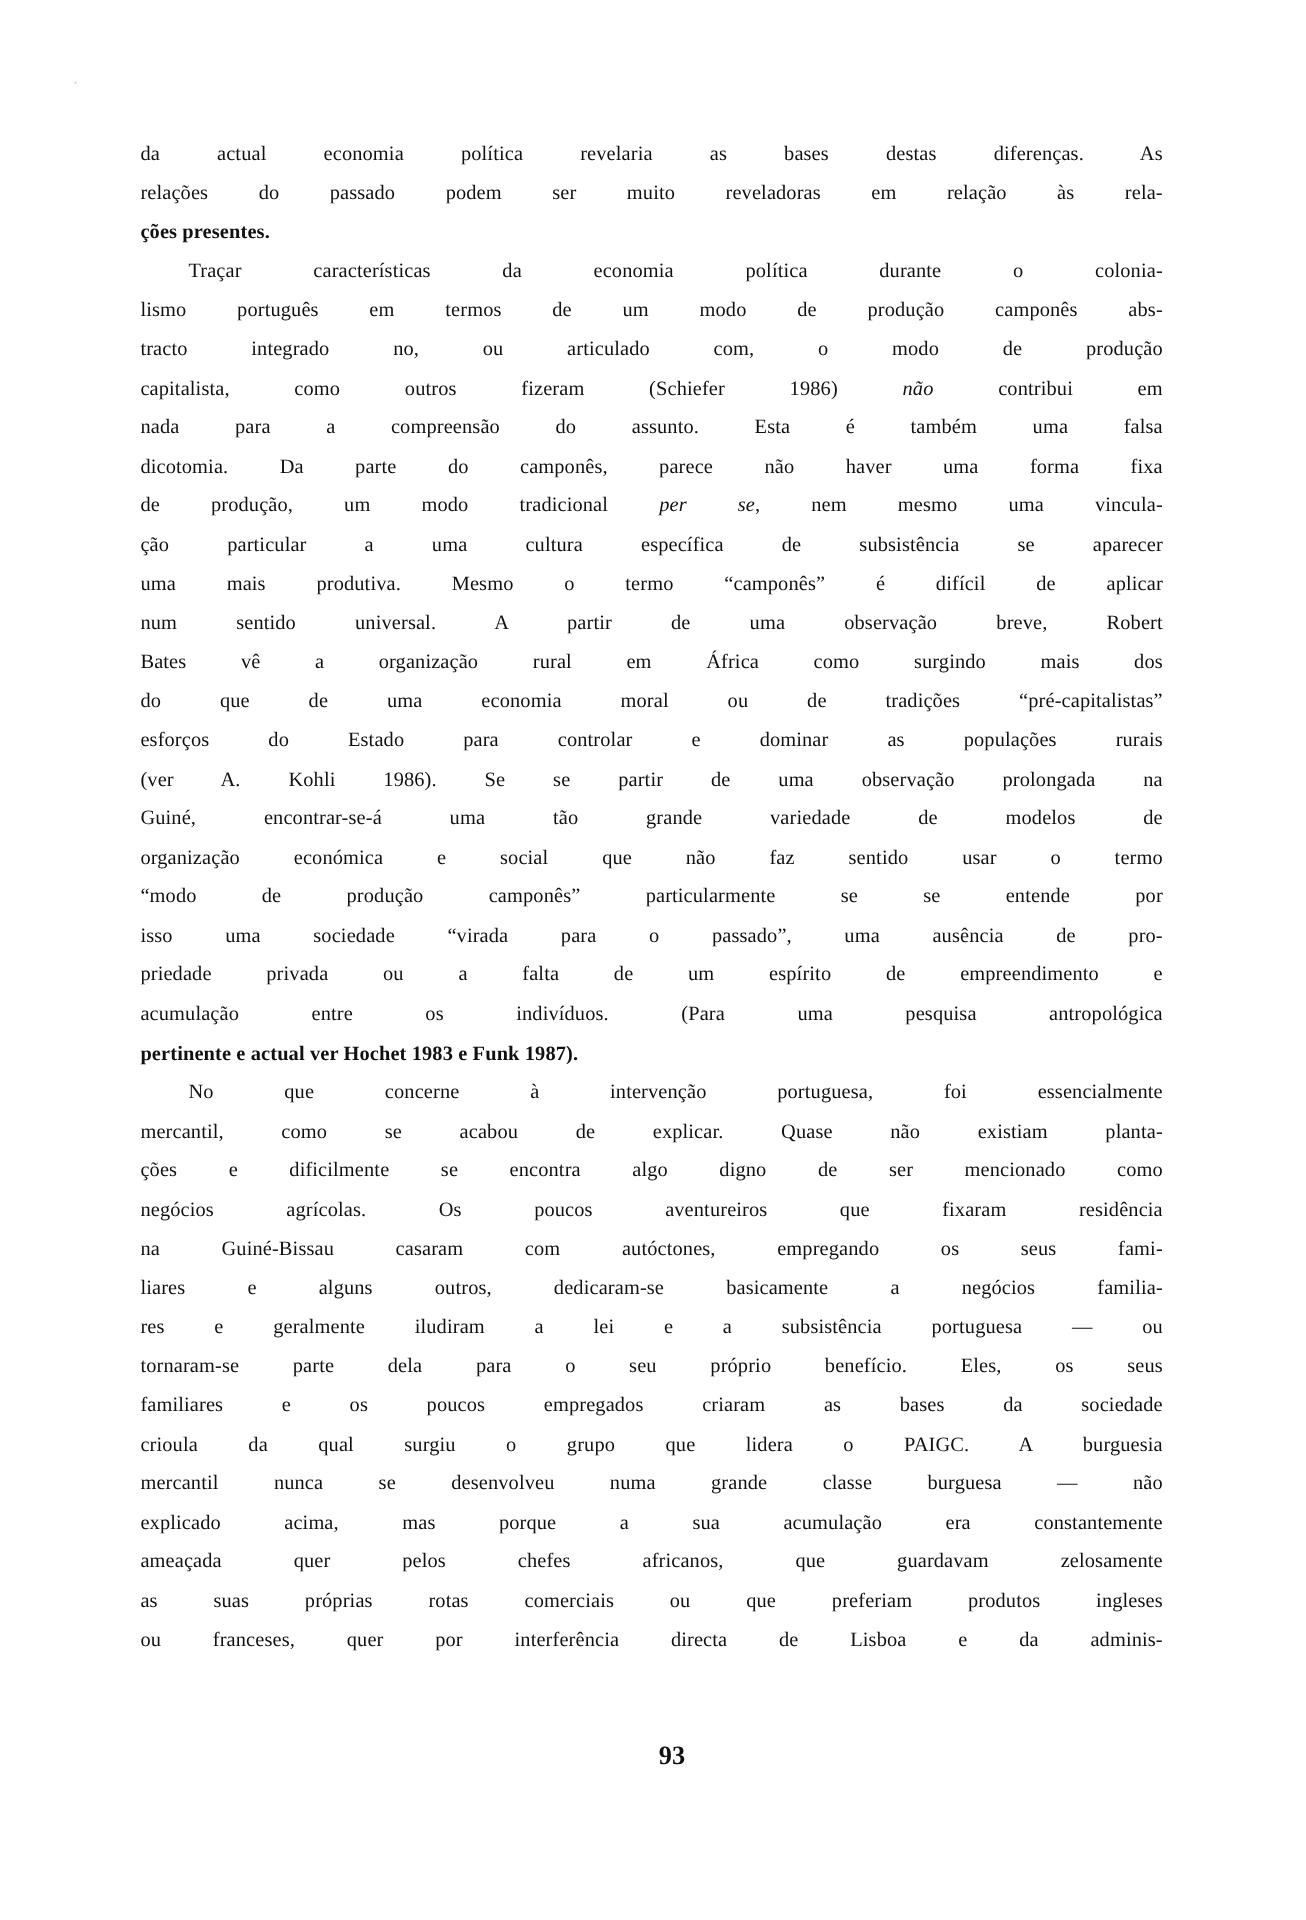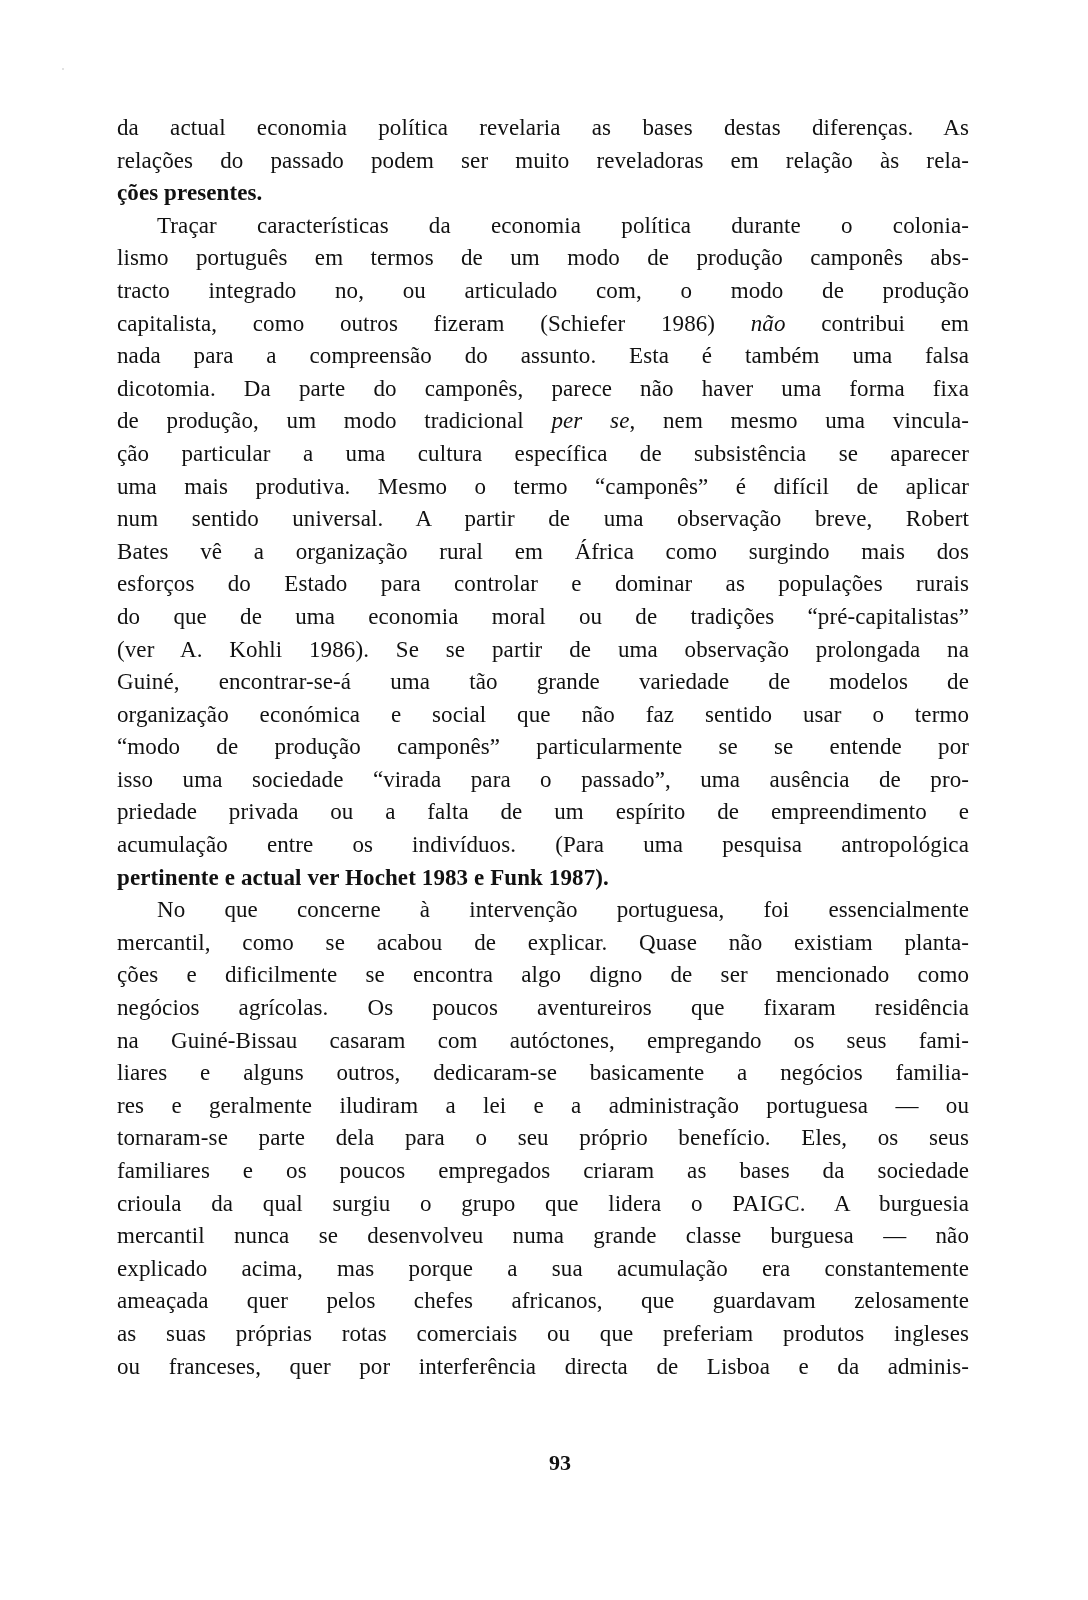--- a/index.html
+++ b/index.html
@@ -25,21 +25,21 @@
     .text-block {
       position: absolute;
       left: 117px;
       top: 112px;
       width: 852px;
     }
     .line {
       display: block;
       height: 32.6px;
       line-height: 32.6px;
-      font-size: 23px;
+      font-size: 17px;
       text-align: justify;
       text-align-last: justify;
       white-space: nowrap;
       letter-spacing: 0.1px;
     }
     .line.last {
       text-align-last: left;
       font-weight: bold;
     }
     .line.indent {
@@ -118,24 +118,24 @@
         <div class="line">
           <span class="justify-wrap">uma mais produtiva. Mesmo o termo “camponês” é difícil de aplicar</span>
         </div>
         <div class="line">
           <span class="justify-wrap">num sentido universal. A partir de uma observação breve, Robert</span>
         </div>
         <div class="line">
           <span class="justify-wrap">Bates vê a organização rural em África como surgindo mais dos</span>
         </div>
         <div class="line">
+          <span class="justify-wrap">do que de uma economia moral ou de tradições “pré-capitalistas”</span>
+        </div>
+        <div class="line">
           <span class="justify-wrap">esforços do Estado para controlar e dominar as populações rurais</span>
-        </div>
-        <div class="line">
-          <span class="justify-wrap">do que de uma economia moral ou de tradições “pré-capitalistas”</span>
         </div>
         <div class="line">
           <span class="justify-wrap">(ver A. Kohli 1986). Se se partir de uma observação prolongada na</span>
         </div>
         <div class="line">
           <span class="justify-wrap">Guiné, encontrar-se-á uma tão grande variedade de modelos de</span>
         </div>
         <div class="line">
           <span class="justify-wrap">organização económica e social que não faz sentido usar o termo</span>
         </div>
@@ -168,21 +168,21 @@
         <div class="line">
           <span class="justify-wrap">negócios agrícolas. Os poucos aventureiros que fixaram residência</span>
         </div>
         <div class="line">
           <span class="justify-wrap">na Guiné-Bissau casaram com autóctones, empregando os seus fami-</span>
         </div>
         <div class="line">
           <span class="justify-wrap">liares e alguns outros, dedicaram-se basicamente a negócios familia-</span>
         </div>
         <div class="line">
-          <span class="justify-wrap">res e geralmente iludiram a lei e a administração portuguesa — ou</span>
+          <span class="justify-wrap">res e geralmente iludiram a lei e a subsistência portuguesa — ou</span>
         </div>
         <div class="line">
           <span class="justify-wrap">tornaram-se parte dela para o seu próprio benefício. Eles, os seus</span>
         </div>
         <div class="line">
           <span class="justify-wrap">familiares e os poucos empregados criaram as bases da sociedade</span>
         </div>
         <div class="line">
           <span class="justify-wrap">crioula da qual surgiu o grupo que lidera o PAIGC. A burguesia</span>
         </div>

